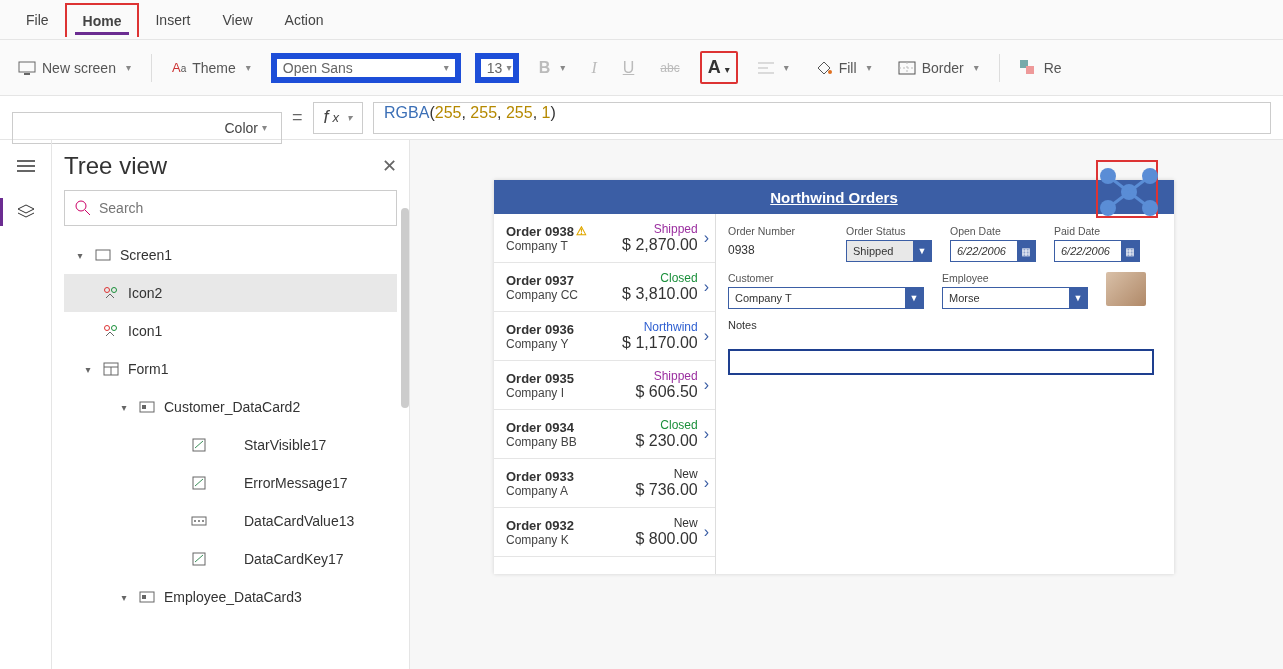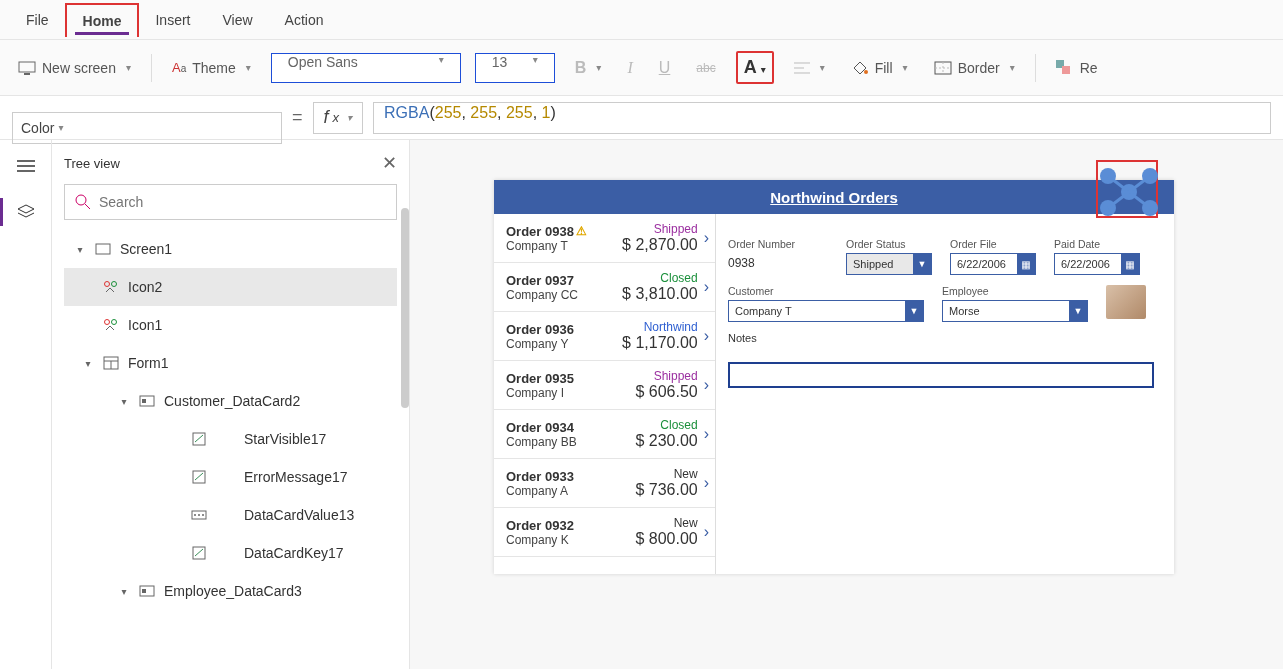--- a/index.html
+++ b/index.html
@@ -8,45 +8,45 @@
 
 .menubar { display: flex; align-items: center; height: 40px; padding: 0 10px; border-bottom: 1px solid #e5e5e5; background: #fafafa; }
 .menubar .item { padding: 8px 16px; cursor: pointer; color: #444; }
 .menubar .item.active { border: 2px solid #d33; border-bottom: none; font-weight: 600; position: relative; }
 .menubar .item.active::after { content:""; position:absolute; left:8px; right:8px; bottom:2px; height:3px; background:#6b2c91; }
 
 
 .ribbon { display:flex; align-items:center; height:56px; padding:0 12px; gap:14px; border-bottom:1px solid #e5e5e5; background:#fafafa; overflow: hidden; }
 .ribbon .btn { display:flex; align-items:center; gap:6px; padding:4px 6px; color:#555; cursor:pointer; }
 .ribbon .btn.disabled { color:#bbb; }
-.ribbon select, .ribbon .combo { height:30px; border:1px solid #1d4ed8; background:#fff; padding:0 16px; color:#666; display:flex; align-items:flex-start; justify-content:space-between; }
+.ribbon select, .ribbon .combo { height:30px; border:6px solid #1d4ed8; background:#fff; padding:0 6px; color:#666; display:flex; align-items:center; justify-content:space-between; }
 .chev { font-size:10px; color:#888; margin-left:4px; }
 .highlight-red { border:2px solid #d33; padding:4px 6px; border-radius:2px; }
 
 
 .formula-row { display:flex; align-items:center; height:44px; padding:6px 12px; gap:10px; border-bottom:1px solid #e5e5e5; }
-.prop-select { width:270px; height:32px; border:1px solid #ccc; display:flex; align-items:center; justify-content:flex-start; padding:0 8px; color:#444;margin-top:20px;}
+.prop-select { width:270px; height:32px; border:1px solid #ccc; display:flex; align-items:center; justify-content:flex-end; padding:0 14px; color:#444;margin-top:20px;}
 .eq { font-size:18px; color:#666; }
 .fx { display:flex; align-items:center; gap:4px; font-style:italic; font-family:serif; font-size:18px; color:#444; border:1px solid #ccc; height:32px; padding:0 10px;}
 .formula-input { flex:1; height:32px; border:1px solid #ccc; padding:0 10px; font-family: Consolas, monospace; font-size:16px; }
 .tok-fn { color:#3b6fb6; }
 .tok-num { color:#b58900; }
 .tok-paren { color:#333; }
 
 
 .main { display:flex; height:calc(669px - 40px - 56px - 44px); }
 .leftrail { width:52px; border-right:1px solid #e5e5e5; display:flex; flex-direction:column; align-items:center; padding-top:12px; gap:18px;}
 .leftrail .railbtn { width:28px; height:28px; display:flex; align-items:center; justify-content:center; cursor:pointer; color:#666;}
 .leftrail .railbtn.active { position:relative; }
 .leftrail .railbtn.active::before { content:""; position:absolute; left:-12px; top:0; bottom:0; width:3px; background:#6b2c91;}
 
 
 .treepanel { width:358px; border-right:1px solid #e5e5e5; display:flex; flex-direction:column; padding:12px 12px 0 12px; position:relative;}
 .treepanel .hdr { display:flex; align-items:center; justify-content:space-between; margin-bottom:10px;}
-.treepanel .hdr h2 { font-size:13px; font-weight:400; color:#333;}
+.treepanel .hdr h2 { font-size:24px; font-weight:400; color:#333;}
 .search { display:flex; align-items:center; border:1px solid #ccc; height:36px; padding:0 10px; gap:8px; margin-bottom:10px;}
 .search input { border:none; outline:none; flex:1; font-size:14px; color:#666;}
 .tree { overflow-y:auto; flex:1; position:relative;}
 .tree-scroll-track { position:absolute; right:0; top:68px; width:8px; height:200px; background:#ccc; border-radius:4px;}
 .node { display:flex; align-items:center; height:38px; gap:8px; cursor:pointer; padding-right:8px;}
 .node .caret { width:12px; text-align:center; color:#666; font-size:10px;}
 .node .nic { width:18px; display:flex; justify-content:center;}
 .node.selected { background:#e8e8e8;}
 .ind1 { padding-left:10px;} .ind2{padding-left:18px;} .ind3{padding-left:54px;} .ind4{padding-left:78px;gap:36px;}
 
@@ -63,30 +63,30 @@
 .orderrow .left { display:flex; flex-direction:column; }
 .orderrow .right { display:flex; flex-direction:column; align-items:flex-end;}
 .orderrow .title { font-weight:600; font-size:13px; display:flex; align-items:center; gap:2px;}
 .orderrow .sub { font-size:12px; color:#444;}
 .orderrow .status { font-size:12px;}
 .orderrow .amt { font-size:16px; color:#333;}
 .go { color:#3b5ea5; font-size:16px; padding-left:6px;}
 .st-Shipped{color:#9b2fa0;} .st-Closed{color:#1a8f3a;} .st-Invoiced{color:#2e5fd1;} .st-New{color:#333;}
 .warn { color:#e0a800; font-size:12px;}
 
-.detail { flex:1; padding:24px 12px; font-size:11px;}
+.detail { flex:1; padding:11px 12px; font-size:11px;}
 .drow { display:flex; gap:18px; margin-bottom:10px;}
 .dfield { display:flex; flex-direction:column; gap:3px;}
 .dfield label { color:#555; font-size:10.5px;}
 .dval { font-size:12px; padding-top:3px;}
 .ddrop { display:flex; align-items:center; justify-content:space-between; border:1px solid #3b5ea5; height:22px; padding:0 0 0 6px; font-size:11px; background:#fff;}
 .ddrop.gray { background:#e8e8e8;}
 .ddrop .arrow { width:18px; height:100%; background:#3b5ea5; color:#fff; display:flex; align-items:center; justify-content:center; font-size:9px;}
 .ddate { display:flex; align-items:center; border:1px solid #3b5ea5; height:22px; font-size:11px;}
-.ddate span { padding:0 6px; flex:1;}
+.ddate span { padding:0 6px; flex:1;font-style:italic;}
 .ddate .cal { width:18px; height:100%; background:#3b5ea5; color:#fff; display:flex; align-items:center; justify-content:center; font-size:10px;}
 .avatar { width:40px; height:34px; background:linear-gradient(135deg,#d9c0a8,#b08968); border-radius:2px;}
 .notes { border:2px solid #1e3f8f; height:26px; width:426px;}
 
 svg { display:block; }
 </style>
 </head>
 <body>
 
 <div class="menubar">
@@ -109,21 +109,21 @@
   <div style="width:1px;height:28px;background:#ddd"></div>
   <div class="btn">
     <span style="font-family:serif;font-size:13px"><span style="color:#c33">A</span><span style="font-size:10px">a</span></span>
     <span>Theme</span>
       <span class="chev">▾</span>
   </div>
   <div class="combo" style="width:190px">
       <span>Open Sans</span>
       <span class="chev">▾</span>
     </div>
-  <div class="combo" style="width:80px">
+  <div class="combo" style="width:44px">
       <span>13</span>
       <span class="chev">▾</span>
     </div>
   <div class="btn disabled">
       <b style="font-size:16px">B</b>
       <span class="chev">▾</span>
     </div>
   <div class="btn disabled">
       <i style="font-size:16px;font-family:serif">I</i>
     </div>
@@ -442,21 +442,21 @@
                 <div class="dval">0938</div>
               </div>
             <div class="dfield" style="width:86px">
                 <label>Order Status</label>
                 <div class="ddrop gray">
                   <span>Shipped</span>
                   <div class="arrow">▼</div>
                 </div>
               </div>
             <div class="dfield" style="width:86px">
-                <label>Order File</label>
+                <label>Open Date</label>
                 <div class="ddate">
                   <span>6/22/2006</span>
                   <div class="cal">▦</div>
                 </div>
               </div>
             <div class="dfield" style="width:86px">
                 <label>Paid Date</label>
                 <div class="ddate">
                   <span>6/22/2006</span>
                   <div class="cal">▦</div>

